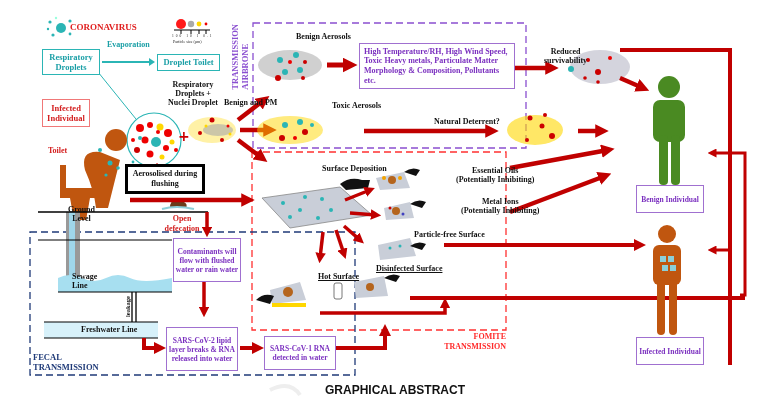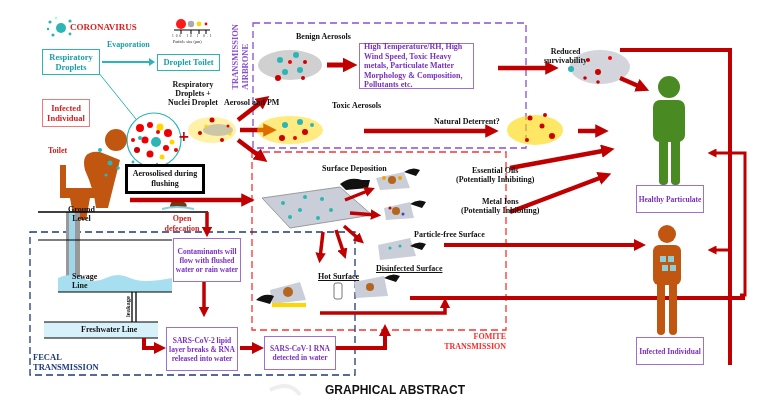--- a/index.html
+++ b/index.html
@@ -282,42 +282,42 @@
 <div class="abs" style="left:173px;top:39px;font-size:4px;color:#222;">Particle size (µm)</div>
 
 <div class="abs box-teal" style="left:42px;top:49px;width:56px;height:24px;">Respiratory Droplets</div>
 <div class="abs" style="left:107px;top:40px;color:#1a9fa6;font-weight:bold;font-size:8px;">Evaporation</div>
 <div class="abs box-teal" style="left:157px;top:54px;width:61px;height:15px;">Droplet Toilet</div>
 <div class="abs lbl" style="left:128px;top:80px;width:58px;">
   <div>Respiratory</div>
   <div>Droplets +</div>
   <div>Nuclei Droplet</div>
 </div>
-<div class="abs lbl" style="left:188px;top:98px;">Aerosol and PM</div>
+<div class="abs lbl" style="left:188px;top:98px;">Benign and PM</div>
 <div class="abs box-red" style="left:42px;top:99px;width:46px;height:26px;">Infected Individual</div>
 <div class="abs redtxt" style="left:48px;top:146px;">Toilet</div>
 <div class="abs box-pink" style="left:125px;top:164px;width:74px;height:24px;">Aerosolised during flushing</div>
 <div class="abs lbl" style="left:32px;top:205px;text-align:center;">
   <div>Ground</div>
   <div>Level</div>
 </div>
 <div class="abs redtxt" style="left:160px;top:214px;width:44px;">
   <div>Open</div>
   <div>defecation</div>
 </div>
 
 <div class="abs" style="left:230px;top:24px;width:24px;height:72px;">
   <div style="position:absolute;left:0;top:0;writing-mode:vertical-rl;transform:rotate(180deg);color:#8a4fd0;font-weight:bold;font-size:8.5px;white-space:nowrap;line-height:10px;">
     <span>TRANSMISSION</span><br>
     <span>AIRBRONE</span>
   </div>
 </div>
 <div class="abs lbl" style="left:260px;top:32px;">Benign Aerosols</div>
 <div class="abs lbl" style="left:296px;top:101px;">Toxic Aerosols</div>
-<div class="abs box-purple" style="left:359px;top:43px;width:115px;height:46px;font-size:8px;text-align:left;justify-content:flex-start;padding:0 4px;box-sizing:border-box;">High Temperature/RH, High Wind Speed, Toxic Heavy metals, Particulate Matter Morphology &amp; Composition, Pollutants etc.</div>
+<div class="abs box-purple" style="left:359px;top:43px;width:156px;height:46px;font-size:8px;text-align:left;justify-content:flex-start;padding:0 4px;box-sizing:border-box;">High Temperature/RH, High Wind Speed, Toxic Heavy metals, Particulate Matter Morphology &amp; Composition, Pollutants etc.</div>
 <div class="abs lbl" style="left:398px;top:117px;">Natural Deterrent?</div>
 <div class="abs lbl" style="left:508px;top:47px;">
   <div>Reduced</div>
   <div>survivability</div>
 </div>
 
 <div class="abs lbl" style="left:286px;top:164px;">Surface Deposition</div>
 <div class="abs lbl" style="left:420px;top:166px;">
   <div>Essential Oils</div>
   <div>(Potentially Inhibiting)</div>
@@ -341,16 +341,16 @@
 </div>
 <div class="abs" style="left:124px;top:296px;writing-mode:vertical-rl;transform:rotate(180deg);font-weight:bold;font-size:6.5px;color:#111;">leakage</div>
 <div class="abs lbl" style="left:45px;top:325px;text-align:left;">Freshwater Line</div>
 <div class="abs box-purple" style="left:166px;top:327px;width:70px;height:42px;">SARS-CoV-2 lipid layer breaks &amp; RNA released into water</div>
 <div class="abs box-purple" style="left:264px;top:336px;width:70px;height:32px;">SARS-CoV-1 RNA detected in water</div>
 <div class="abs" style="left:33px;top:352px;color:#1f3a78;font-weight:bold;font-size:8.5px;line-height:1.2;">
   <div>FECAL</div>
   <div>TRANSMISSION</div>
 </div>
 
-<div class="abs box-purple" style="left:636px;top:185px;width:66px;height:26px;">Healthy Particulate</div>
+<div class="abs box-purple" style="left:636px;top:185px;width:66px;height:26px;">Benign Individual</div>
 <div class="abs box-purple" style="left:636px;top:337px;width:66px;height:26px;">Infected Individual</div>
 
 <div class="abs abstract" style="left:325px;top:383px;">GRAPHICAL ABSTRACT</div>
 
 </body></html>

